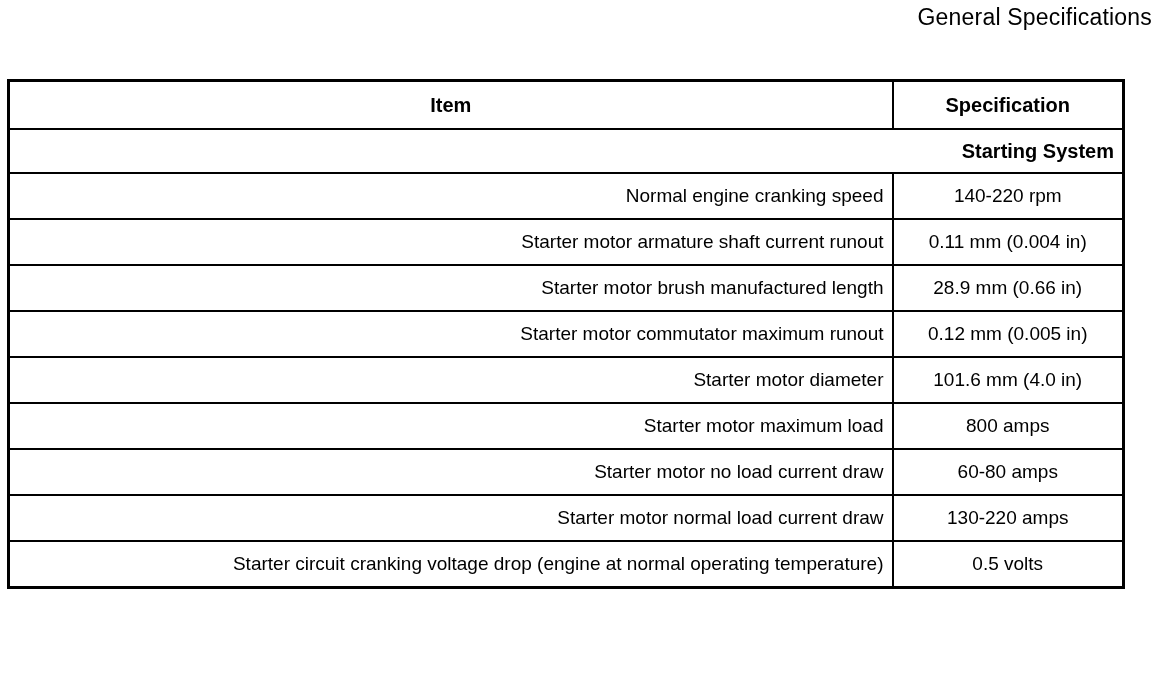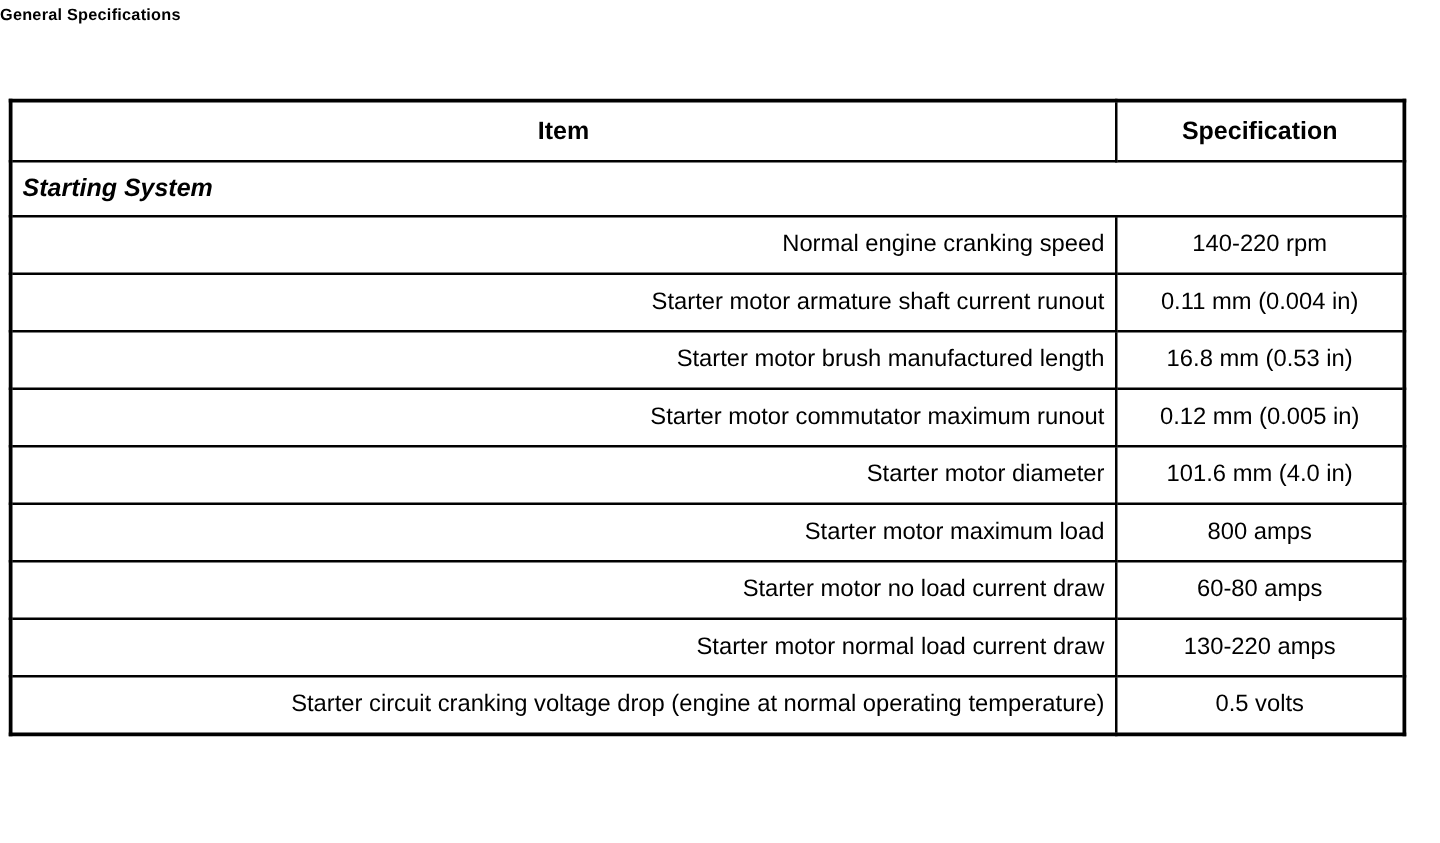--- a/index.html
+++ b/index.html
@@ -16,23 +16,23 @@
     position: relative;
     width: 1152px;
     height: 674px;
     background: #ffffff;
   }
   .doc-title {
     position: absolute;
     top: 4px;
     left: 0;
     width: 1152px;
-    text-align: left;
-    font-size: 13px;
-    font-weight: 700;
+    text-align: right;
+    font-size: 23px;
+    font-weight: 400;
     letter-spacing: 0.2px;
   }
   table.spec-table {
     position: absolute;
     top: 43px;
     left: 7px;
     width: 1115px;
     border-collapse: collapse;
     table-layout: fixed;
     background: #ffffff;
@@ -53,22 +53,21 @@
   th.col-item, th.col-spec {
     height: 46px;
     text-align: center;
     font-weight: 700;
     font-size: 20px;
   }
   td.section-cell {
     height: 42px;
     font-weight: 700;
     font-size: 20px;
-    text-align: left;
-    font-style: italic;
+    text-align: right;
   }
   td.item-cell {
     height: 44px;
     text-align: right;
   }
   td.spec-cell {
     height: 44px;
     text-align: center;
     padding: 0 17px;
   }
@@ -99,21 +98,21 @@
     <tr>
     <td class="item-cell">Normal engine cranking speed</td>
     <td class="spec-cell">140-220 rpm</td>
   </tr>
         <tr>
     <td class="item-cell">Starter motor armature shaft current runout</td>
     <td class="spec-cell">0.11 mm (0.004 in)</td>
   </tr>
         <tr>
     <td class="item-cell">Starter motor brush manufactured length</td>
-    <td class="spec-cell">16.8 mm (0.53 in)</td>
+    <td class="spec-cell">28.9 mm (0.66 in)</td>
   </tr>
         <tr>
     <td class="item-cell">Starter motor commutator maximum runout</td>
     <td class="spec-cell">0.12 mm (0.005 in)</td>
   </tr>
         <tr>
     <td class="item-cell">Starter motor diameter</td>
     <td class="spec-cell">101.6 mm (4.0 in)</td>
   </tr>
         <tr>

